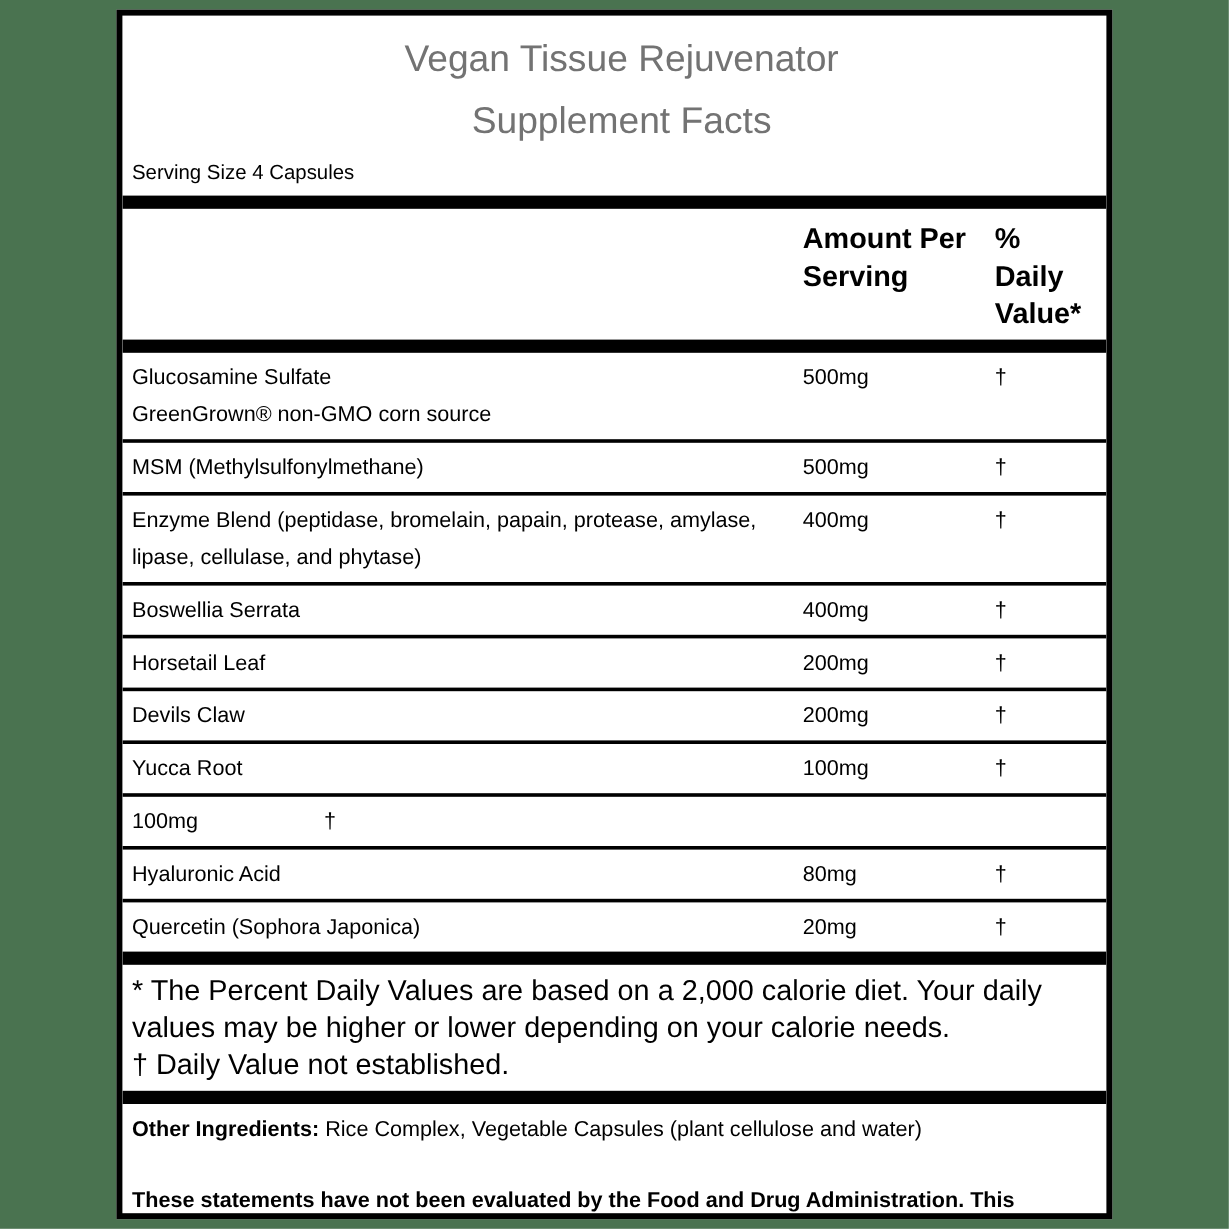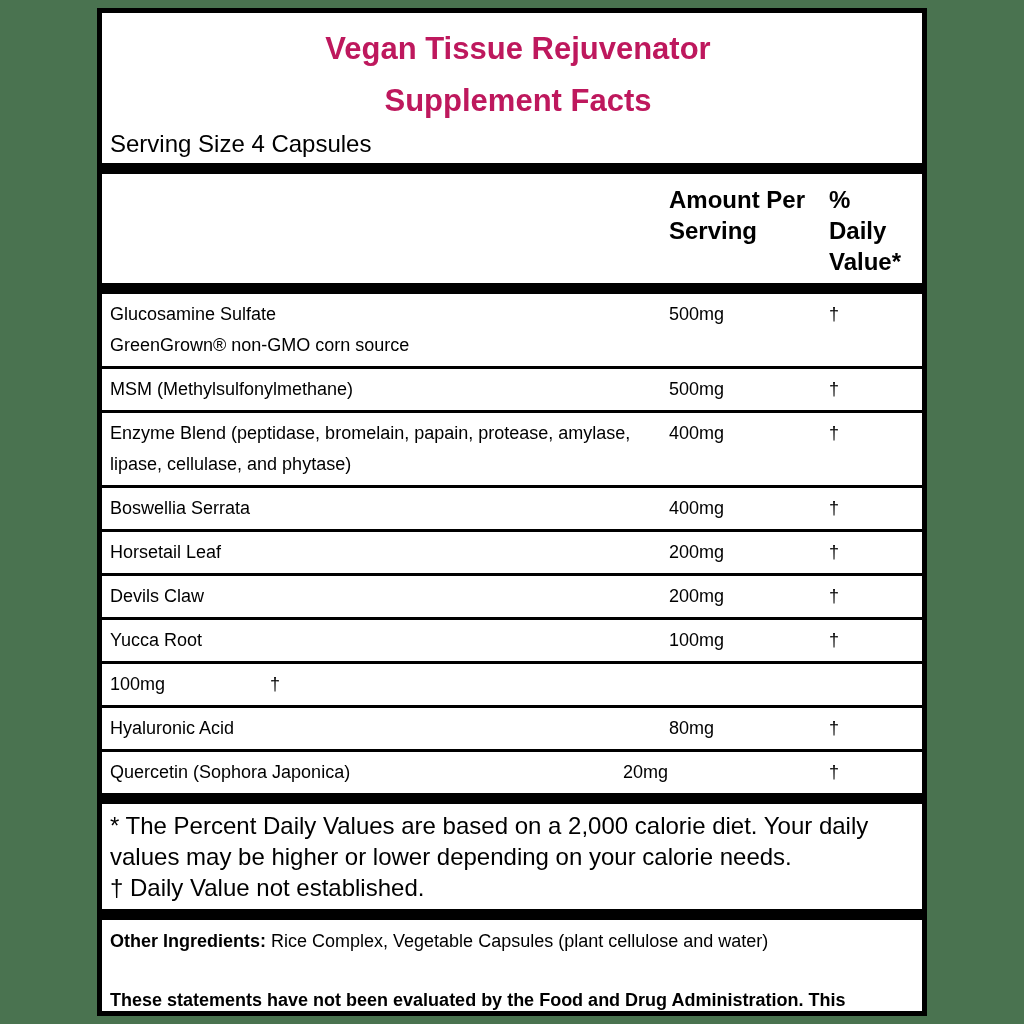--- a/index.html
+++ b/index.html
@@ -24,27 +24,27 @@
     border: 5px solid #000;
     box-sizing: border-box;
     overflow: hidden;
   }
   .title-block {
     text-align: center;
     margin-top: 10px;
   }
   .title-line {
     font-size: 31px;
-    font-weight: bold;
-    color: #be185d;
+    font-weight: normal;
+    color: #737373;
     line-height: 52px;
     margin-left: 12px;
   }
   .serving-size {
-    font-size: 24px;
+    font-size: 17px;
     line-height: 26px;
     padding: 4px 8px 6px 8px;
   }
   .thick-bar {
     height: 11px;
     background: #000;
   }
   .header-row {
     display: flex;
     padding: 10px 8px 6px 8px;
@@ -55,21 +55,21 @@
   .col-name { flex: 1; }
   .col-amount { width: 160px; text-align: left; }
   .col-daily { width: 85px; text-align: left; }
   .ing-row {
     display: flex;
     padding: 5px 8px;
     font-size: 18px;
     line-height: 31px;
     border-bottom: 3px solid #000;
   }
-  .ing-row:last-child { border-bottom: none; gap: 46px; }
+  .ing-row:last-child { border-bottom: none; }
   .footnote-section {
     padding: 6px 8px;
     font-size: 24px;
     line-height: 31px;
   }
   .other-section {
     padding: 6px 8px;
     font-size: 18px;
     line-height: 31px;
   }

